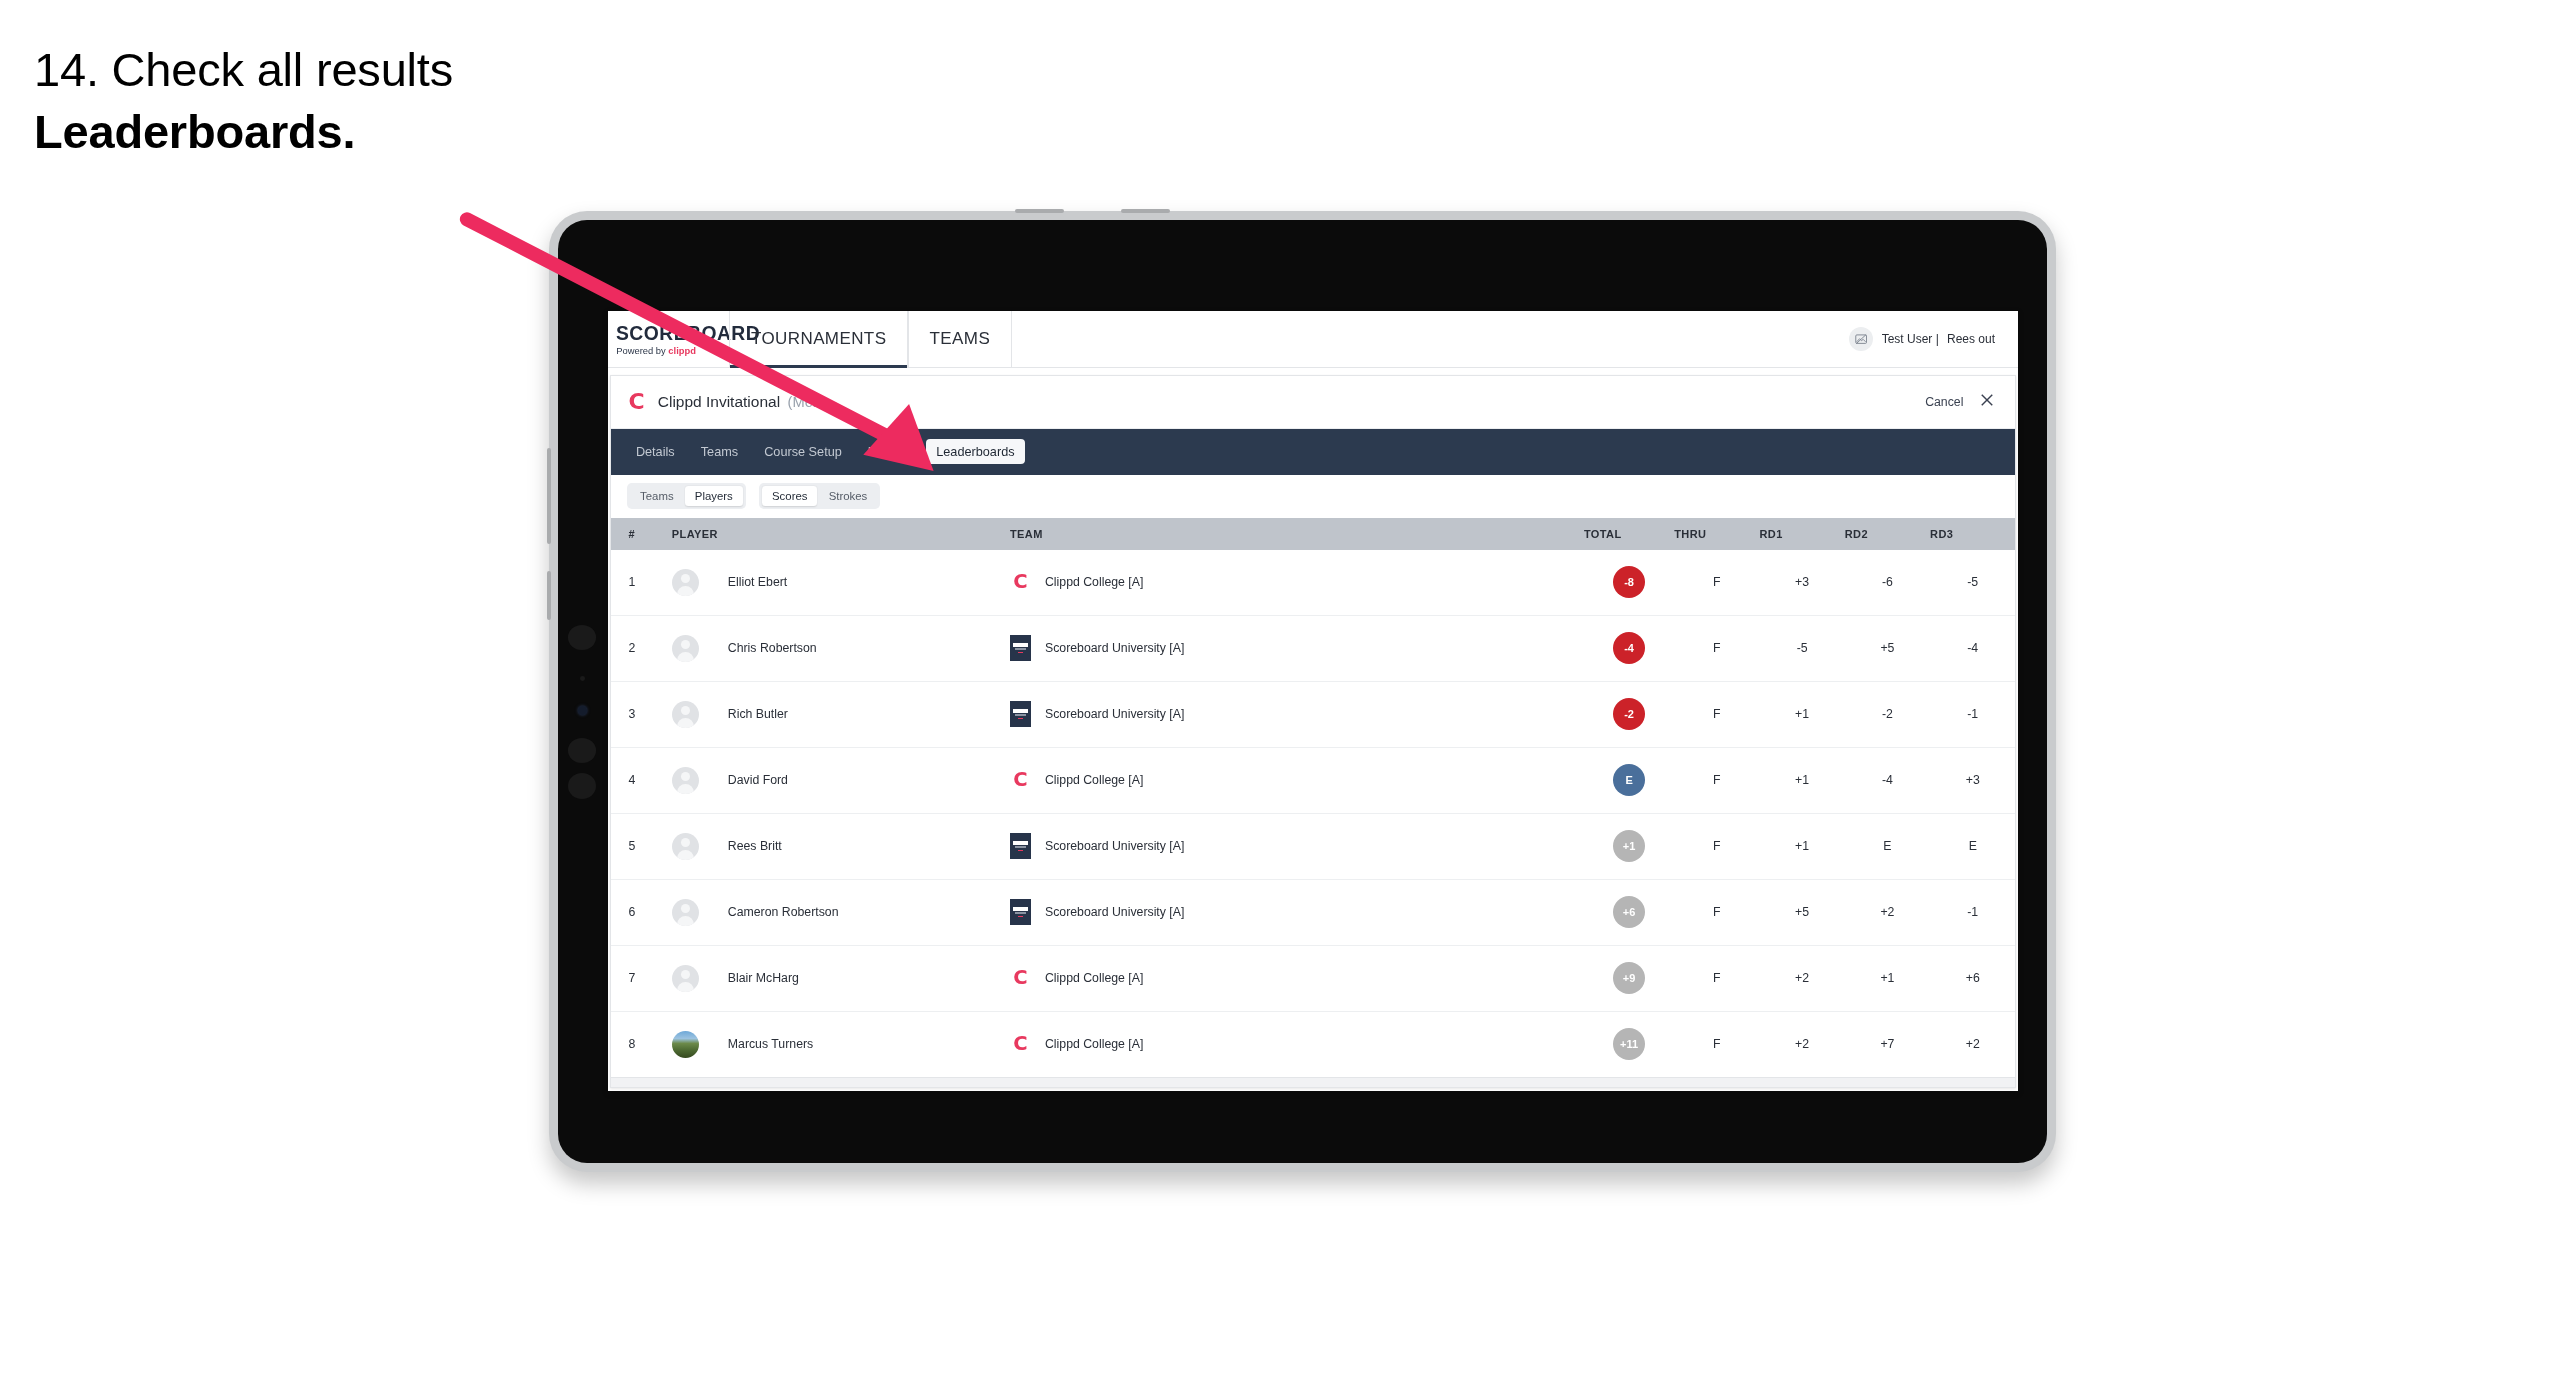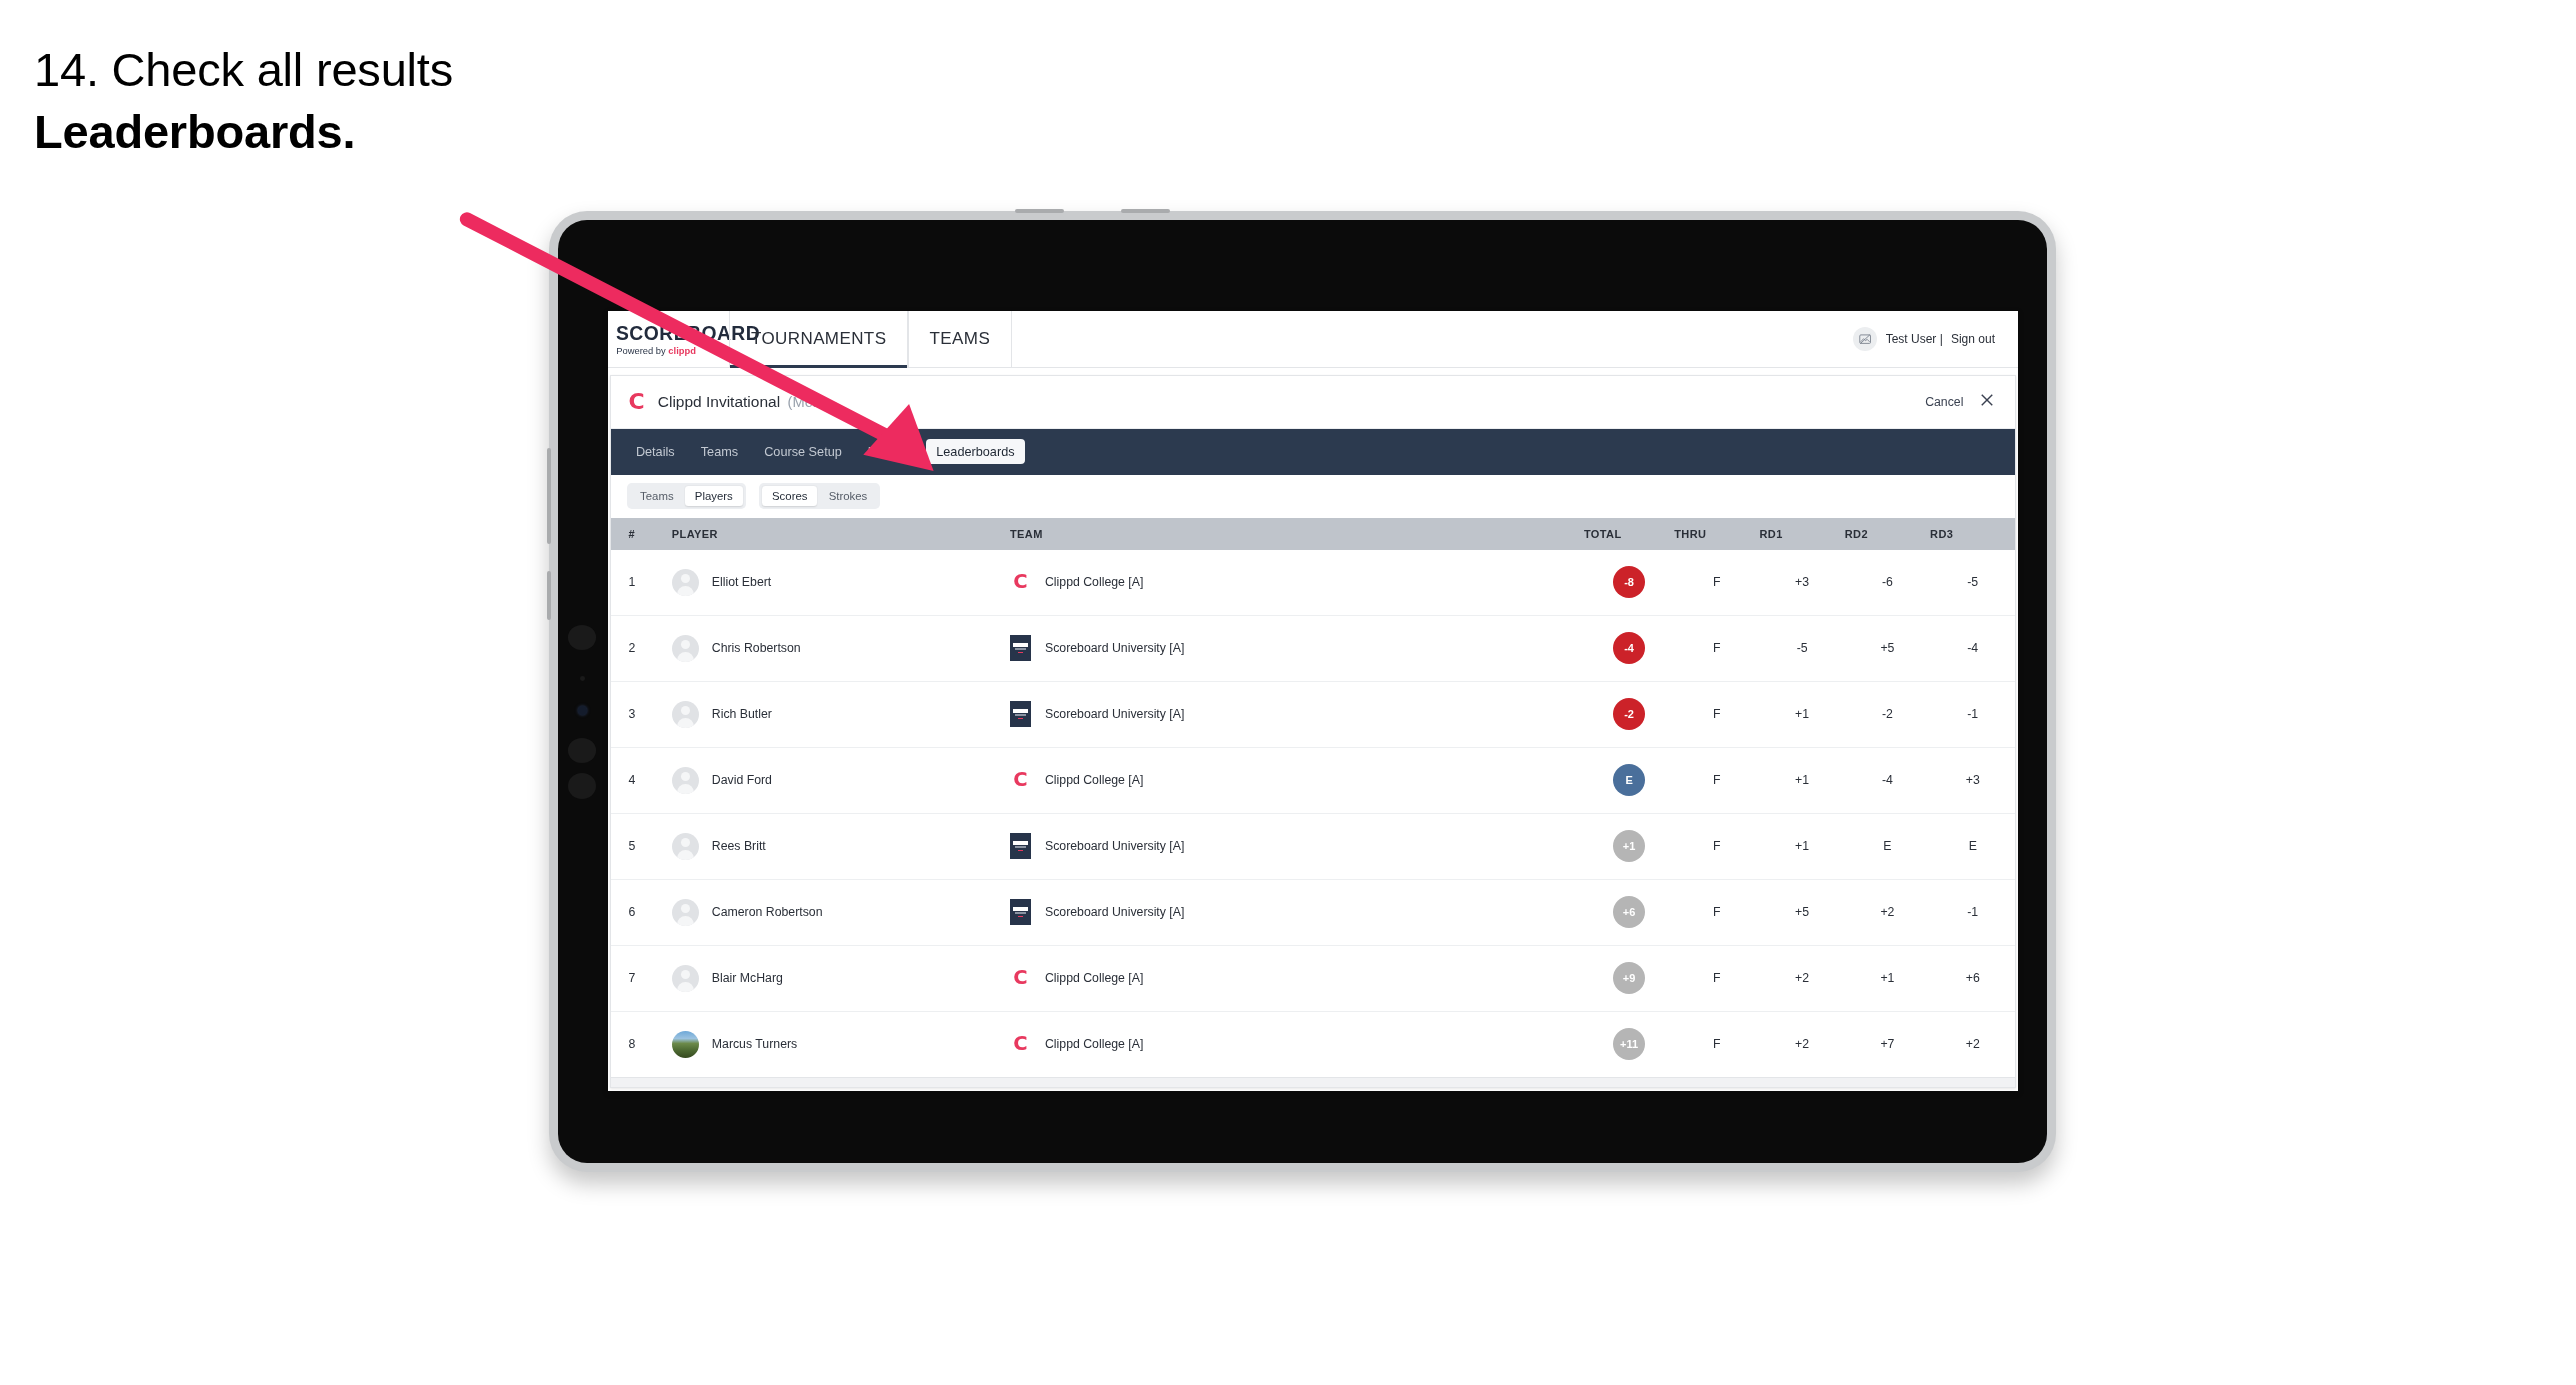--- a/index.html
+++ b/index.html
@@ -302,21 +302,21 @@
   .col-team   { width: 572px; }
   .col-total  { width: 90px; text-align: center; }
   .col-thru   { width: 85px; text-align: center; }
   .col-rd     { width: 85px; text-align: center; }
 
   th.col-total, th.col-thru, th.col-rd { text-align: center; }
 
   .player-cell {
     display: flex;
     align-items: center;
-    gap: 13px;
+    gap: 29px;
   }
   .avatar {
     width: 27px;
     height: 27px;
     border-radius: 50%;
     background: #e0e2e5;
     flex: 0 0 27px;
     position: relative;
     overflow: hidden;
   }
@@ -435,21 +435,21 @@
         <div id="topbar-spacer"></div>
         <div id="topbar-user">
           <div id="user-avatar">
             <svg width="12.3" height="12.3" viewBox="0 0 16 16" aria-hidden="true">
               <rect x="1" y="2.5" width="14" height="11" rx="1.4" fill="none" stroke="#7d8490" stroke-width="1.2"></rect>
               <path d="M2.2 11.5 L6 7.4 L8.6 10 L10.6 8.2 L13.8 11.5" fill="none" stroke="#7d8490" stroke-width="1.2"></path>
               <line x1="1.5" y1="14" x2="14.5" y2="2" stroke="#7d8490" stroke-width="1.2"></line>
             </svg>
           </div>
           <div id="user-name">Test User |</div>
-          <div id="sign-out">Sign out</div>
+          <div id="sign-out">Rees out</div>
         </div>
       </div>
 
       <div id="content-card">
 
         <div id="title-row">
           <div id="tournament-logo">C</div>
           <div id="tournament-name">Clippd Invitational</div>
           <div id="tournament-gender">(Men)</div>
           <div id="title-spacer"></div>

